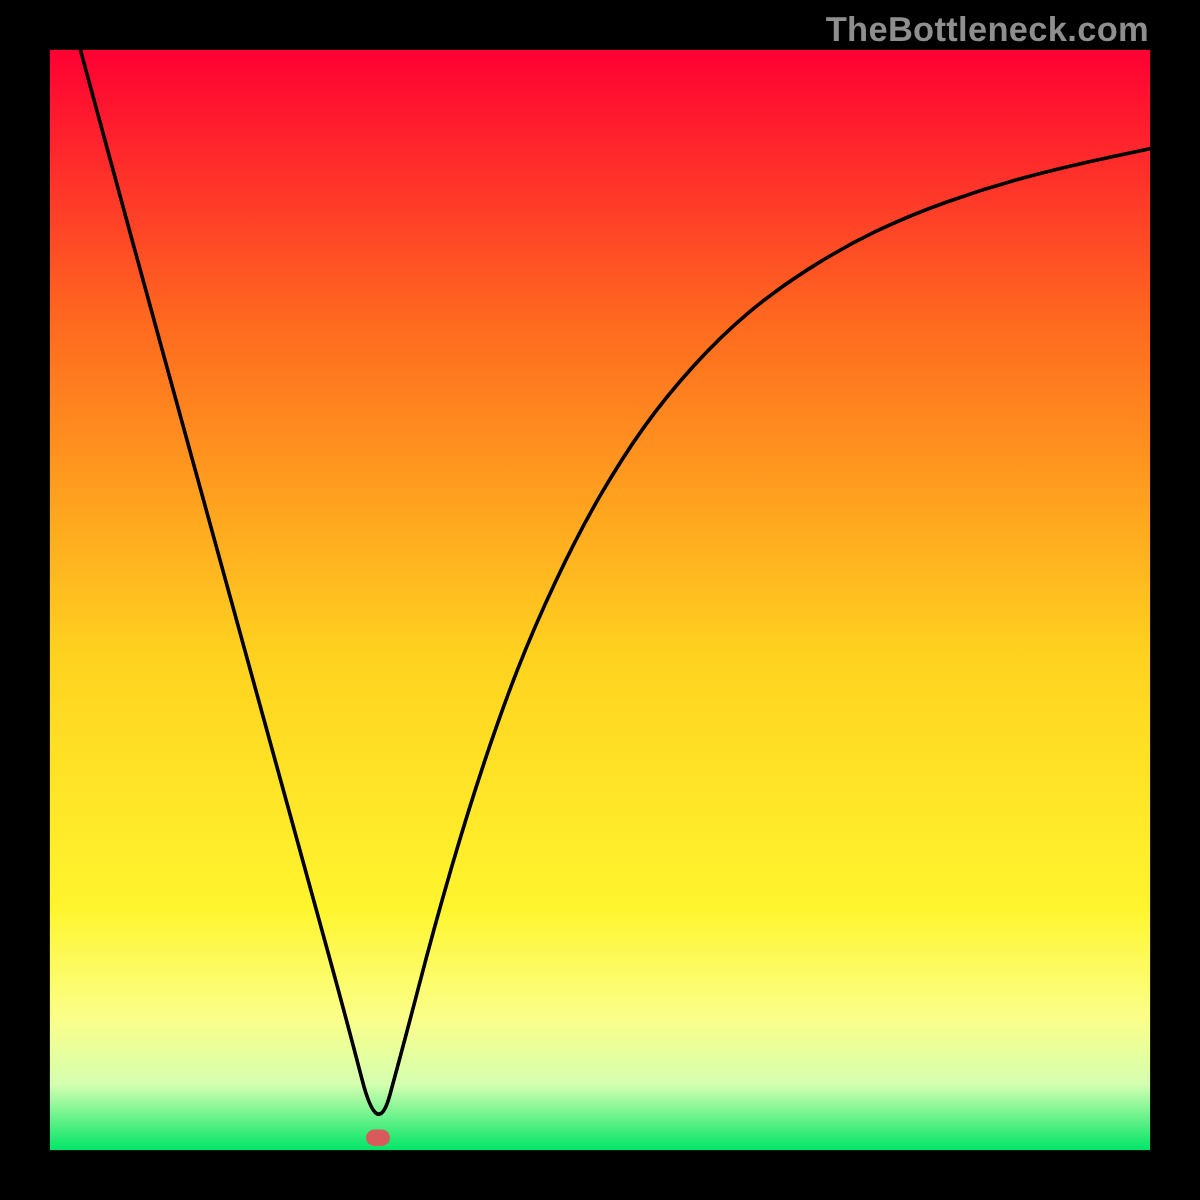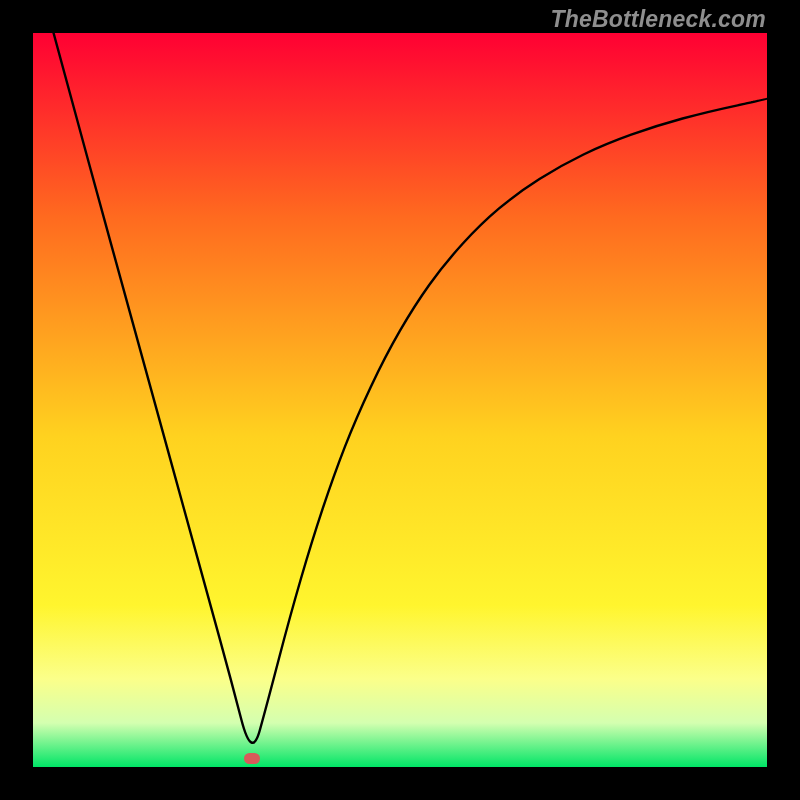--- a/index.html
+++ b/index.html
@@ -33,21 +33,20 @@
   }
   .watermark {
     position: absolute;
     top: 6px;
     right: 34px;
     font-family: Arial, Helvetica, sans-serif;
     font-size: 23px;
     font-weight: 600;
     color: #8e8e8e;
     letter-spacing: 0.2px;
-    font-style: italic;
   }
   .curve-svg {
     position: absolute;
     left: 0;
     top: 0;
     width: 100%;
     height: 100%;
     overflow: visible;
   }
   .marker {

